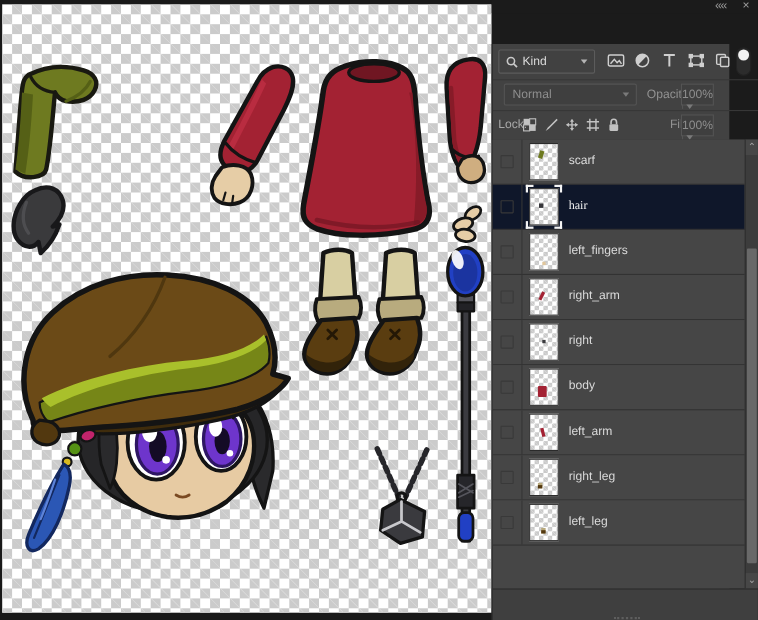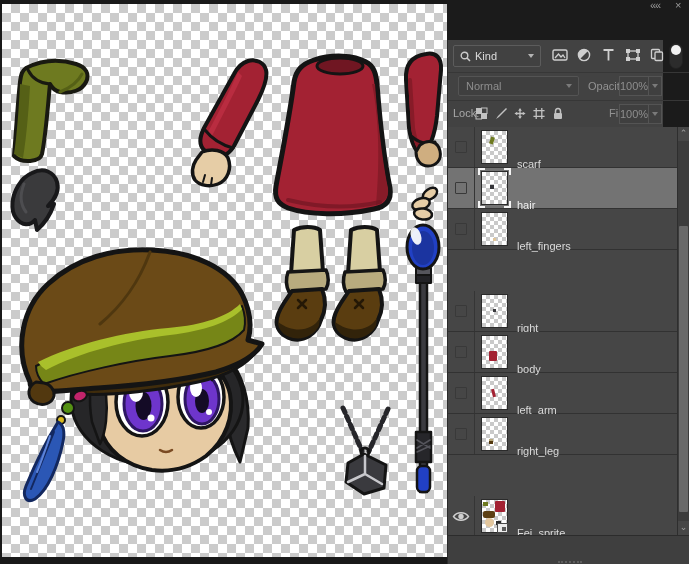--- a/index.html
+++ b/index.html
@@ -44,43 +44,43 @@
   .chev { width:0; height:0; border-left:3.5px solid transparent; border-right:3.5px solid transparent; border-top:4px solid #b4b4b4; }
   .chev.dim { border-top-color:#7a7a7a; }
   .ficon { position:absolute; top:8px; color:#cfcfcf; }
   .ficon svg { display:block; }
   .toggle { position:absolute; left:221px; top:3px; width:14px; height:26px; border-radius:7px; background:#2c2c2c; border:1px solid #222; }
   .toggle .knob { position:absolute; left:1px; top:1px; width:10px; height:10px; border-radius:50%; background:#f2f2f2; }
   
   .blend-row { position:absolute; left:0; top:33px; width:242px; height:28px; }
   .combo.blend { left:10px; top:3px; width:121px; height:20px; color:#8e8e8e; background:#3f3f3f; border-color:#545454; }
   .lbl { position:absolute; font-size:11px; color:#929292; }
-  .vbox { position:absolute; height:20px; border:1px solid #545454; background:#3f3f3f; display:flex; }
+  .vbox { position:absolute; height:20px; border:1px solid #545454; background:#3f3f3f; display:flex;flex-direction:column; }
   .vbox .val { width:28px; font-size:11px; color:#8e8e8e; line-height:18px; text-align:center; }
   .vbox .chevcell { width:13px; border-left:1px solid #545454; display:flex; align-items:center; justify-content:center; }
   
   .lock-row { position:absolute; left:0; top:61px; width:242px; height:27px; }
   .licon { position:absolute; top:6px; color:#c2c2c2; }
   .licon svg { display:block; }
   
   .list { position:absolute; left:0; top:87px; width:242px; height:408px; background:#464646; }
   .layer-row { position:absolute; left:0; width:229px; height:41px; border-bottom:1px solid #323232; background:#464646; }
-  .layer-row.selected { background:#737373; }
+  .layer-row.selected { background:#0f172a;font-family:Liberation Serif, serif; }
   .eye-cell { position:absolute; left:0; top:0; width:27px; height:40px; border-right:1px solid #353535; display:flex; align-items:center; justify-content:center; }
   .vis-box { width:12px; height:12px; border:1px solid #393939; border-radius:1px; }
   .thumb {
     position:absolute; left:33px; top:3px; width:27px; height:34px;
     border:1px solid #2b2b2b;
     background-color:#fff;
     background-image:
       linear-gradient(45deg, #c9c9c9 25%, transparent 25%, transparent 75%, #c9c9c9 75%),
       linear-gradient(45deg, #c9c9c9 25%, transparent 25%, transparent 75%, #c9c9c9 75%);
     background-size:8px 8px; background-position:0 0,4px 4px;
   }
-  .layer-name { position:absolute; left:69px; top:31px; font-size:11px; color:#dadada; }
+  .layer-name { position:absolute; left:69px; top:13px; font-size:11px; color:#dadada; }
   .mk { position:absolute; }
   .mk-scarf{left:8px;top:6px;width:4px;height:7px;background:#6e7a20;transform:rotate(18deg);}
   .mk-hair{left:8px;top:13px;width:4px;height:4px;background:#36363a;}
   .mk-fingers{left:11px;top:25px;width:3px;height:3px;background:#e0c69c;}
   .mk-rarm{left:9px;top:11px;width:3px;height:8px;background:#a32233;transform:rotate(26deg);}
   .mk-amulet{left:11px;top:14px;width:3px;height:3px;background:#3a3a3e;}
   .mk-body{left:7px;top:15px;width:8px;height:10px;background:#a32233;border-radius:1px;}
   .mk-larm{left:10px;top:12px;width:3px;height:8px;background:#a32233;transform:rotate(-14deg);}
   .mk-rleg{left:7px;top:21px;width:4px;height:5px;background:#b8a97c;border-bottom:3px solid #53380f;}
   .mk-lleg{left:10px;top:21px;width:4px;height:5px;background:#b8a97c;border-bottom:3px solid #53380f;}
@@ -382,20 +382,29 @@
         <div class="layer-row" style="top:82px">
           <div class="eye-cell">
               <div class="vis-box"></div>
             </div>
           <div class="thumb">
               <i class="mk mk-fingers"></i>
             </div>
           <span class="layer-name">left_fingers</span>
         </div>
 
+        <div class="layer-row" style="top:123px">
+          <div class="eye-cell">
+              <div class="vis-box"></div>
+            </div>
+          <div class="thumb">
+              <i class="mk mk-rarm"></i>
+            </div>
+          <span class="layer-name">right_arm</span>
+        </div>
 
         <div class="layer-row" style="top:164px">
           <div class="eye-cell">
               <div class="vis-box"></div>
             </div>
           <div class="thumb">
               <i class="mk mk-amulet"></i>
             </div>
           <span class="layer-name">right</span>
         </div>
@@ -423,38 +432,30 @@
         <div class="layer-row" style="top:287px">
           <div class="eye-cell">
               <div class="vis-box"></div>
             </div>
           <div class="thumb">
               <i class="mk mk-rleg"></i>
             </div>
           <span class="layer-name">right_leg</span>
         </div>
 
-
-        <div class="layer-row" style="top:369px">
-          <div class="eye-cell">
-            <svg width="18" height="13" viewBox="0 0 18 13">
-              <path d="M1.5,6.5 C5,1.5 13,1.5 16.5,6.5 C13,11.5 5,11.5 1.5,6.5 Z" fill="none" stroke="#cfcfcf" stroke-width="1.4"></path>
-              <circle cx="9" cy="6.5" r="2.7" fill="#cfcfcf"></circle>
-            </svg>
-          </div>
-          <div class="thumb">
-            <i class="mk fm1"></i>
-              <i class="mk fm2"></i>
-              <i class="mk fm3"></i>
-              <i class="mk fm4"></i>
-              <i class="mk fm5"></i>
-            <span class="so-badge"></span>
-          </div>
-          <span class="layer-name">Fei_sprite</span>
-        </div>
+        <div class="layer-row" style="top:328px">
+          <div class="eye-cell">
+              <div class="vis-box"></div>
+            </div>
+          <div class="thumb">
+              <i class="mk mk-lleg"></i>
+            </div>
+          <span class="layer-name">left_leg</span>
+        </div>
+
       </div>
 
       <div class="scrollbar">
         <div class="sb-arrow sb-up">⌃</div>
         <div class="sb-thumb"></div>
         <div class="sb-arrow sb-down">⌄</div>
       </div>
 
       <div class="bottombar">
         <span class="bicon disabled" style="left:31px">

